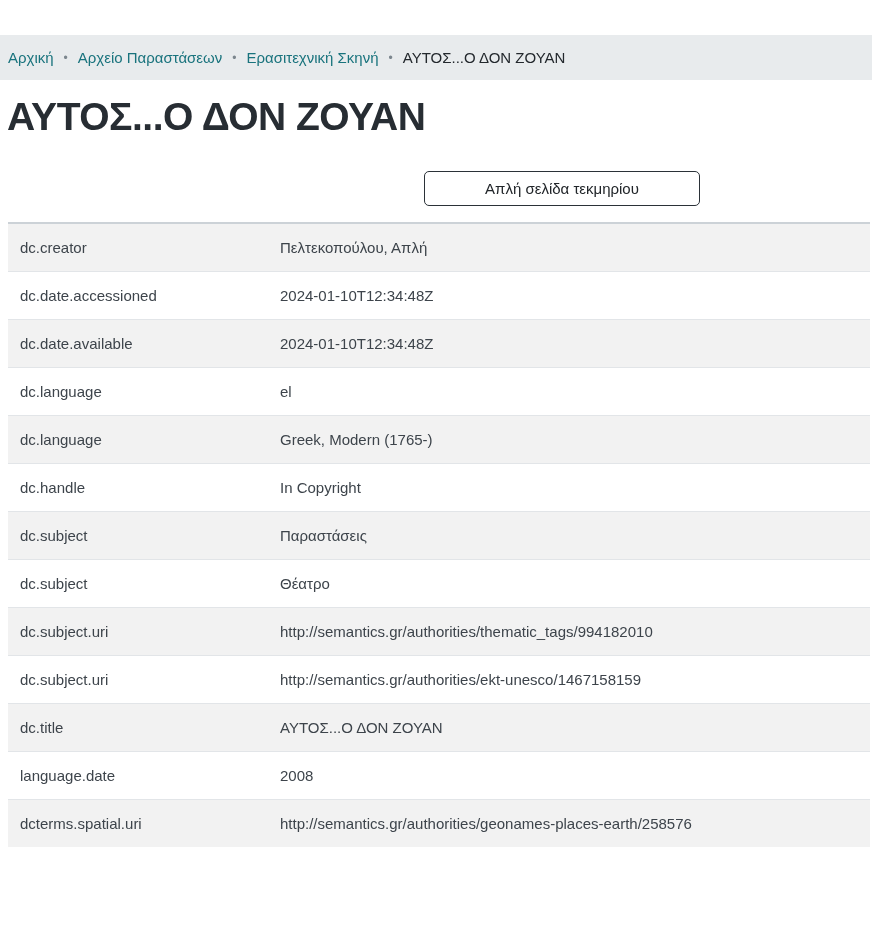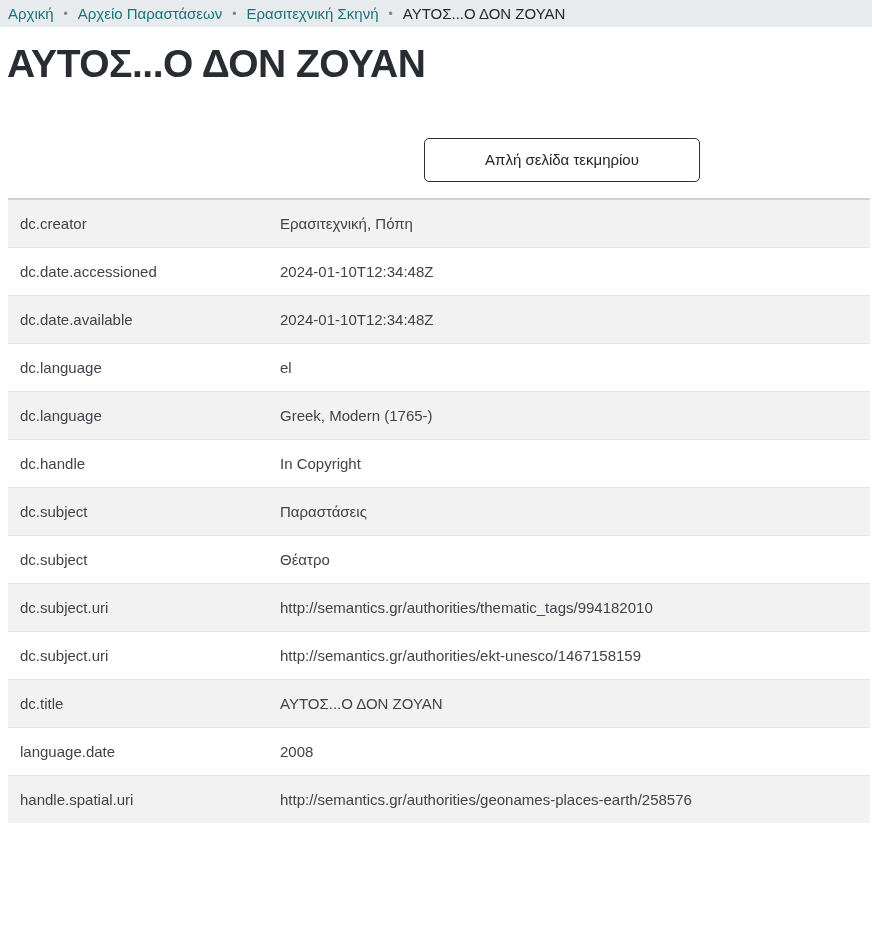--- a/index.html
+++ b/index.html
@@ -10,26 +10,27 @@
   }
   .page {
     width: 872px;
     height: 925px;
     overflow: hidden;
     background: #ffffff;
   }
 
   
   .breadcrumb-bar {
-    height: 27px;
+    height: 45px;
     background: #e8ebed;
     display: flex;
     align-items: center;
     padding: 0 8px;
     font-size: 15px;
+    margin-top: 35px;
   }
   .breadcrumb-bar a.crumb {
     color: #19737d;
     text-decoration: none;
     cursor: pointer;
   }
   .breadcrumb-bar .crumb-current {
     color: #23282d;
   }
   .breadcrumb-bar .sep {
@@ -51,30 +52,29 @@
 
   
   .actions-row {
     margin-top: 31px;
     padding-left: 252px;
     display: flex;
     justify-content: center;
   }
   .simple-view-btn {
     min-width: 276px;
-    height: 44px;
+    height: 35px;
     background: #ffffff;
     border: 1px solid #2b3238;
     border-radius: 5px;
     font-family: "Liberation Sans", sans-serif;
     font-size: 15px;
     color: #212529;
     cursor: pointer;
     padding: 0 18px;
-    margin-top: 20px;
   }
 
   
   .metadata-table {
     width: calc(100% - 10px);
     margin: 16px 2px 0 8px;
     border-collapse: collapse;
     border-top: 2px solid #ccd2d7;
   }
   .metadata-table td {
@@ -108,21 +108,21 @@
   <h1 class="page-title">ΑΥΤΟΣ...Ο ΔΟΝ ΖΟΥΑΝ</h1>
 
   <div class="actions-row">
     <button class="simple-view-btn">Απλή σελίδα τεκμηρίου</button>
   </div>
 
   <table class="metadata-table">
     <tbody>
       <tr>
         <td class="field-col">dc.creator</td>
-        <td>Ερασιτεχνική, Πόπη</td>
+        <td>Πελτεκοπούλου, Απλή</td>
       </tr>
       <tr>
         <td class="field-col">dc.date.accessioned</td>
         <td>2024-01-10T12:34:48Z</td>
       </tr>
       <tr>
         <td class="field-col">dc.date.available</td>
         <td>2024-01-10T12:34:48Z</td>
       </tr>
       <tr>
@@ -155,19 +155,19 @@
       </tr>
       <tr>
         <td class="field-col">dc.title</td>
         <td>ΑΥΤΟΣ...Ο ΔΟΝ ΖΟΥΑΝ</td>
       </tr>
       <tr>
         <td class="field-col">language.date</td>
         <td>2008</td>
       </tr>
       <tr>
-        <td class="field-col">handle.spatial.uri</td>
+        <td class="field-col">dcterms.spatial.uri</td>
         <td>http://semantics.gr/authorities/geonames-places-earth/258576</td>
       </tr>
     </tbody>
   </table>
 
 </div>
 
 </body></html>

